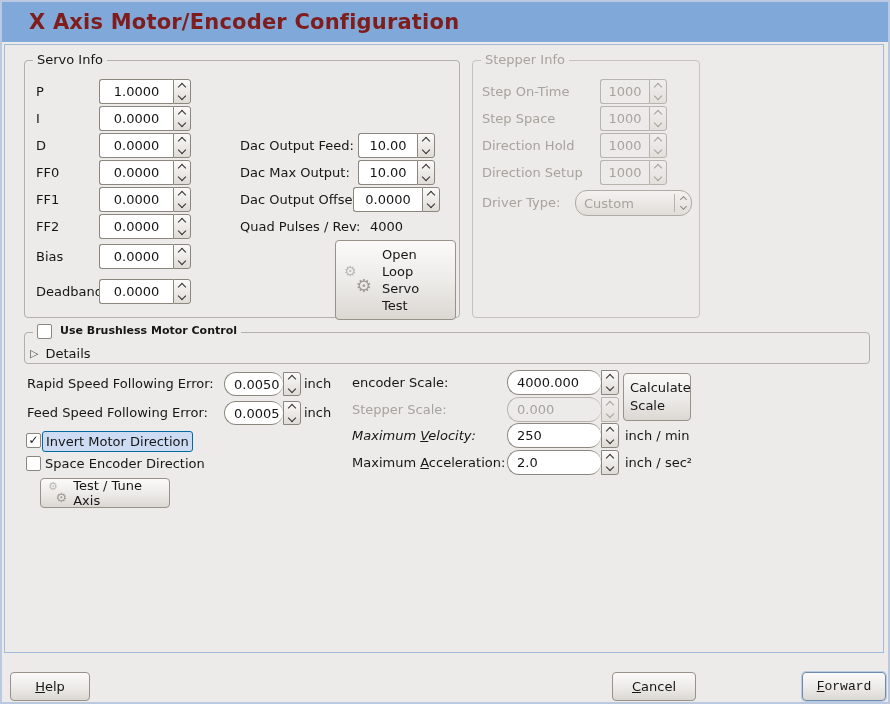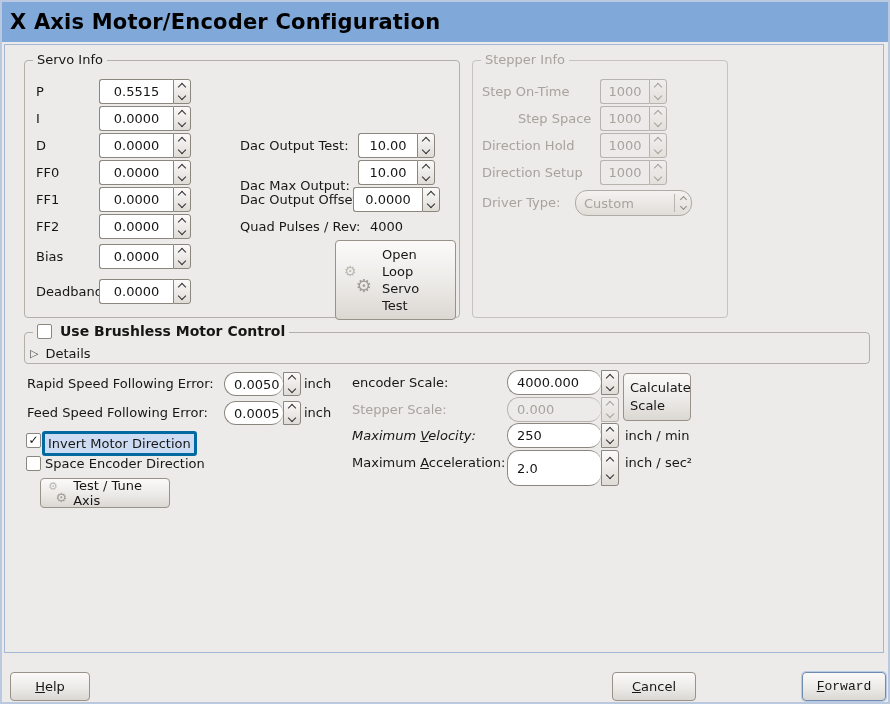--- a/index.html
+++ b/index.html
@@ -1,21 +1,21 @@
 <!DOCTYPE html>
 <html><head>
 <meta charset="utf-8">
 <style>
   html,body{margin:0;padding:0;background:#ecebe9;}
   .win{position:relative;width:890px;height:704px;box-sizing:border-box;
        background:#ecebe9;border:2px solid #bac9e0;overflow:hidden;
        font-family:"DejaVu Sans","Liberation Sans",sans-serif;color:#161616;}
   .titlebar{position:absolute;left:0;top:0;width:886px;height:40px;background:#80a8d8;
             display:flex;align-items:center;}
-  .titlebar .t{font-size:21px;font-weight:bold;color:#000000;padding-left:8px;letter-spacing:.2px;}
+  .titlebar .t{font-size:21px;font-weight:bold;color:#7f1d1d;padding-left:27px;letter-spacing:.2px;}
   .panel{position:absolute;left:2px;top:42px;width:880px;height:609px;
          border:1px solid #a2b8d4;box-sizing:border-box;pointer-events:none;}
   .frame{position:absolute;border:1px solid #b3afa9;border-radius:4px;box-sizing:border-box;}
   .frame .legend{position:absolute;top:-9px;left:8px;background:#ecebe9;padding:0 4px;
                  font-size:13px;line-height:16px;white-space:nowrap;}
   .frame.dis{border-color:#c6c2bd;}
   .dim{color:#a7a39d !important;}
   .lbl{position:absolute;font-size:13px;white-space:nowrap;}
   .lh25{line-height:25px;} .lh24{line-height:24px;} .lh19{line-height:19px;} .lh26{line-height:26px;}
   .spin{position:absolute;display:flex;box-sizing:border-box;}
@@ -31,21 +31,21 @@
   .chv.dn{transform:rotate(45deg);}
   .spin.dis .entry{background:#ecebe9;color:#a7a39d;border-color:#b7b3ae;}
   .spin.dis .btns{background:linear-gradient(#f0eeec,#e3e0dc);border-color:#b7b3ae;}
   .spin.dis .chv{border-color:#a3a09a;}
   .btn{position:absolute;display:flex;align-items:center;justify-content:center;
        background:linear-gradient(#fbfaf9,#eceae7 55%,#dbd8d3);border:1px solid #989288;
        border-radius:4px;font-size:13px;color:#161616;box-sizing:border-box;}
   .btn.def{border-color:#6f8cb0;box-shadow:0 0 0 1px #b9cbe2;font-family:Liberation Mono, monospace;}
   .cb{position:absolute;width:13px;height:13px;background:#ffffff;border:1px solid #8b877f;
       border-radius:2px;font-size:12px;line-height:12px;text-align:center;color:#111;}
-  .hl{background:#cddcf2;border:3px solid #0369a1;border-radius:3px;padding:0 3px;}
+  .hl{background:#cddcf2;border:1px solid #0369a1;border-radius:3px;padding:0 3px;}
   .gears{position:relative;display:inline-block;}
   .gears .g1{position:absolute;color:#b9b7b0;}
   .gears .g2{position:absolute;color:#a09d96;}
   .combo{position:absolute;display:flex;align-items:center;border:1px solid #aeaaa4;border-radius:12px;
          background:linear-gradient(#f4f2f0,#e1ded9);font-size:13px;box-sizing:border-box;}
   .combo .val{flex:1;padding-left:8px;}
   .combo .sep{width:1px;align-self:stretch;margin:3px 0;background:#b7b3ae;}
   .combo .cc{width:16px;display:flex;flex-direction:column;align-items:center;justify-content:center;gap:2px;}
   .combo .chv{width:4px;height:4px;border-color:#8f8b85;}
   .exp{position:absolute;display:flex;align-items:center;gap:7px;font-size:13px;}
@@ -70,21 +70,21 @@
   <span class="lbl lh25" style="left:34px;top:77px;">P</span>
   <span class="lbl lh25" style="left:34px;top:104px;">I</span>
   <span class="lbl lh25" style="left:34px;top:131px;">D</span>
   <span class="lbl lh25" style="left:34px;top:158px;">FF0</span>
   <span class="lbl lh25" style="left:34px;top:185px;">FF1</span>
   <span class="lbl lh25" style="left:34px;top:212px;">FF2</span>
   <span class="lbl lh25" style="left:34px;top:242px;">Bias</span>
   <span class="lbl lh25" style="left:34px;top:277px;">Deadband</span>
 
   <div class="spin" style="left:97px;top:77px;width:92px;height:25px;">
-    <div class="entry">0.5515</div>
+    <div class="entry">1.0000</div>
     <div class="btns">
         <i class="chv up"></i>
         <i class="chv dn"></i>
       </div>
   </div>
   <div class="spin" style="left:97px;top:104px;width:92px;height:25px;">
     <div class="entry">0.0000</div>
     <div class="btns">
         <i class="chv up"></i>
         <i class="chv dn"></i>
@@ -126,22 +126,22 @@
       </div>
   </div>
   <div class="spin" style="left:97px;top:277px;width:92px;height:25px;">
     <div class="entry">0.0000</div>
     <div class="btns">
         <i class="chv up"></i>
         <i class="chv dn"></i>
       </div>
   </div>
 
-  <span class="lbl lh25" style="left:238px;top:131px;">Dac Output Test:</span>
-  <span class="lbl lh25" style="left:238px;top:158px;margin-top:13px;">Dac Max Output:</span>
+  <span class="lbl lh25" style="left:238px;top:131px;">Dac Output Feed:</span>
+  <span class="lbl lh25" style="left:238px;top:158px;">Dac Max Output:</span>
   <span class="lbl lh25" style="left:238px;top:185px;">Dac Output Offset:</span>
   <span class="lbl lh25" style="left:238px;top:212px;">Quad Pulses / Rev:</span>
   <span class="lbl lh25" style="left:368px;top:212px;">4000</span>
 
   <div class="spin" style="left:356px;top:131px;width:77px;height:25px;">
     <div class="entry">10.00</div>
     <div class="btns">
         <i class="chv up"></i>
         <i class="chv dn"></i>
       </div>
@@ -162,26 +162,26 @@
   </div>
 
   <div class="btn" style="left:333px;top:238px;width:121px;height:80px;justify-content:flex-start;padding-left:8px;gap:10px;">
     <span class="gears" style="width:28px;height:28px;">
       <span class="g1" style="top:-3px;left:0;font-size:14px;">⚙</span>
       <span class="g2" style="bottom:-2px;right:0;font-size:18px;">⚙</span>
     </span>
     <span style="width:52px;white-space:normal;text-align:left;line-height:17px;">Open Loop Servo Test</span>
   </div>
 
-  <div class="frame dis" style="left:470px;top:58px;width:256px;height:258px;">
+  <div class="frame dis" style="left:470px;top:58px;width:228px;height:258px;">
     <span class="legend dim">Stepper Info</span>
   </div>
 
   <span class="lbl lh25 dim" style="left:480px;top:77px;">Step On-Time</span>
-  <span class="lbl lh25 dim" style="left:480px;top:104px;margin-left:36px;">Step Space</span>
+  <span class="lbl lh25 dim" style="left:480px;top:104px;">Step Space</span>
   <span class="lbl lh25 dim" style="left:480px;top:131px;">Direction Hold</span>
   <span class="lbl lh25 dim" style="left:480px;top:158px;">Direction Setup</span>
   <span class="lbl lh26 dim" style="left:480px;top:188px;">Driver Type:</span>
 
   <div class="spin dis" style="left:598px;top:77px;width:67px;height:25px;">
     <div class="entry">1000</div>
     <div class="btns">
         <i class="chv up"></i>
         <i class="chv dn"></i>
       </div>
@@ -213,21 +213,21 @@
     <span class="sep"></span>
     <span class="cc">
         <i class="chv up"></i>
         <i class="chv dn"></i>
       </span>
   </div>
 
   <div class="frame" style="left:22px;top:330px;width:846px;height:32px;">
     <span class="legend" style="display:flex;align-items:center;gap:8px;top:-10px;">
       <span class="cb" style="position:static;"></span>
-      <span class="bold" style="font-size:14px;">Use Brushless Motor Control</span>
+      <span class="bold" style="font-size:11px;">Use Brushless Motor Control</span>
     </span>
   </div>
   <div class="exp" style="left:28px;top:342px;height:18px;">
     <span class="tri">▷</span>
     <span>Details</span>
   </div>
 
   <span class="lbl lh24" style="left:25px;top:370px;">Rapid Speed Following Error:</span>
   <div class="spin left" style="left:222px;top:370px;width:77px;height:24px;">
     <div class="entry">0.0050</div>
@@ -286,21 +286,21 @@
   <div class="spin left" style="left:505px;top:421px;width:112px;height:25px;">
     <div class="entry">250</div>
     <div class="btns">
         <i class="chv up"></i>
         <i class="chv dn"></i>
       </div>
   </div>
   <span class="lbl lh25" style="left:623px;top:421px;">inch / min</span>
 
   <span class="lbl lh25" style="left:350px;top:448px;"><span>Maximum </span><span class="mn">A</span><span>cceleration:</span></span>
-  <div class="spin left" style="left:505px;top:448px;width:112px;height:36px;">
+  <div class="spin left" style="left:505px;top:448px;width:112px;height:25px;">
     <div class="entry">2.0</div>
     <div class="btns">
         <i class="chv up"></i>
         <i class="chv dn"></i>
       </div>
   </div>
   <span class="lbl lh25" style="left:623px;top:448px;">inch / sec²</span>
 
   <div class="btn" style="left:8px;top:670px;width:80px;height:29px;">
     <span><span class="mn">H</span><span>elp</span></span>

